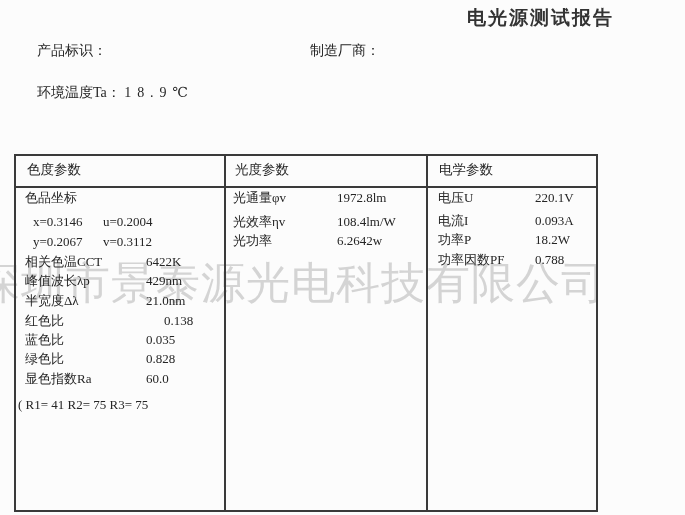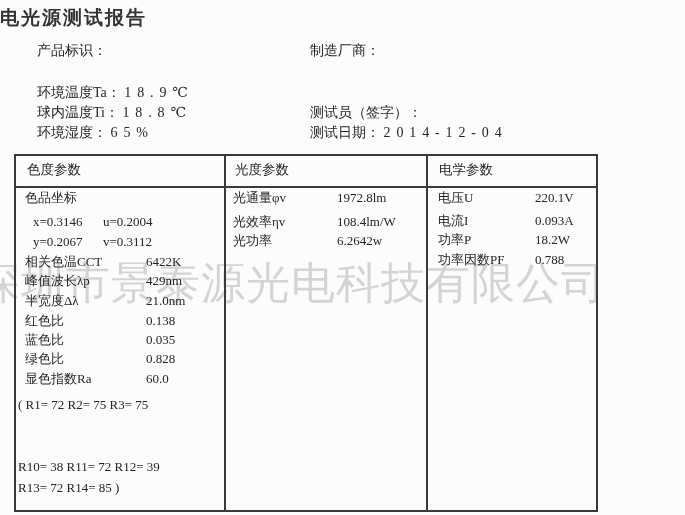--- a/index.html
+++ b/index.html
@@ -8,21 +8,21 @@
     width:685px;height:515px;
     background:#fcfcfc;
     font-family:"Liberation Serif","DejaVu Serif",serif;
     color:#252525;
     overflow:hidden;
   }
   .t{position:absolute;font-size:13px;line-height:16px;white-space:nowrap;z-index:2;}
   .hdr{position:absolute;font-size:14px;line-height:17px;white-space:nowrap;z-index:2;}
   .sp{letter-spacing:0.42em;}
   .title{
-    position:absolute;left:0;top:5px;width:614px;text-align:left;
+    position:absolute;left:0;top:5px;width:614px;text-align:right;
     font-size:19px;font-weight:700;letter-spacing:2px;color:#333;z-index:2;
   }
   .watermark{
     position:absolute;left:-24px;top:254px;
     font-size:44px;letter-spacing:1px;white-space:nowrap;
     color:#b5b5b5;opacity:0.55;z-index:1;font-weight:400;
   }
   .table-frame{
     position:absolute;left:14px;top:154px;width:584px;height:358px;
     border:2px solid #3a3a3a;box-sizing:border-box;z-index:2;
@@ -37,25 +37,21 @@
 <div class="page">
 
   <div class="watermark">深圳市景泰源光电科技有限公司</div>
 
   <div class="title">电光源测试报告</div>
 
   <div class="hdr" style="left:37px;top:42px">产品标识：</div>
   <div class="hdr" style="left:310px;top:42px">制造厂商：</div>
 
   <div class="hdr" style="left:37px;top:84px"><span>环境温度Ta：</span> <span class="sp">18.9</span><span>℃</span></div>
-  <div class="hdr" style="left:37px;top:104px"><span>球内温度Ti：</span> <span class="sp">18.8</span><span>℃</span></div>
-  <div class="hdr" style="left:37px;top:124px"><span>环境湿度：</span> <span class="sp">65</span><span>%</span></div>
 
-  <div class="hdr" style="left:310px;top:104px"><span>测试员（签字）：</span></div>
-  <div class="hdr" style="left:310px;top:124px"><span>测试日期：</span> <span class="sp">2014-12-04</span></div>
 
   <div class="table-frame">
     <div class="vline" style="left:208px"></div>
     <div class="vline" style="left:410px"></div>
     <div class="hline"></div>
   </div>
 
   <div class="t th" style="left:27px;top:162px">色度参数</div>
   <div class="t th" style="left:235px;top:162px">光度参数</div>
   <div class="t th" style="left:439px;top:162px">电学参数</div>
@@ -66,31 +62,29 @@
   <div class="t" style="left:33px;top:234px">y=0.2067</div>
   <div class="t" style="left:103px;top:234px">v=0.3112</div>
 
   <div class="t" style="left:25px;top:254px">相关色温CCT</div>
   <div class="t" style="left:146px;top:254px">6422K</div>
   <div class="t" style="left:25px;top:273px">峰值波长λp</div>
   <div class="t" style="left:146px;top:273px">429nm</div>
   <div class="t" style="left:25px;top:293px">半宽度Δλ</div>
   <div class="t" style="left:146px;top:293px">21.0nm</div>
   <div class="t" style="left:25px;top:313px">红色比</div>
-  <div class="t" style="left:146px;top:313px">0.138</div>
+  <div class="t" style="left:164px;top:313px">0.138</div>
   <div class="t" style="left:25px;top:332px">蓝色比</div>
   <div class="t" style="left:146px;top:332px">0.035</div>
   <div class="t" style="left:25px;top:351px">绿色比</div>
   <div class="t" style="left:146px;top:351px">0.828</div>
   <div class="t" style="left:25px;top:371px">显色指数Ra</div>
   <div class="t" style="left:146px;top:371px">60.0</div>
 
-  <div class="t" style="left:18px;top:397px">( R1= 72 R2= 75 R3= 75</div>
-  <div class="t" style="left:18px;top:459px">R10= 38 R11= 72 R12= 39</div>
-  <div class="t" style="left:18px;top:480px">R13= 72 R14= 85 )</div>
+  <div class="t" style="left:18px;top:397px">( R1= 41 R2= 75 R3= 75</div>
 
   <div class="t" style="left:233px;top:190px">光通量φv</div>
   <div class="t" style="left:337px;top:190px">1972.8lm</div>
   <div class="t" style="left:233px;top:214px">光效率ηv</div>
   <div class="t" style="left:337px;top:214px">108.4lm/W</div>
   <div class="t" style="left:233px;top:233px">光功率</div>
   <div class="t" style="left:337px;top:233px">6.2642w</div>
 
   <div class="t" style="left:438px;top:190px">电压U</div>
   <div class="t" style="left:535px;top:190px">220.1V</div>

